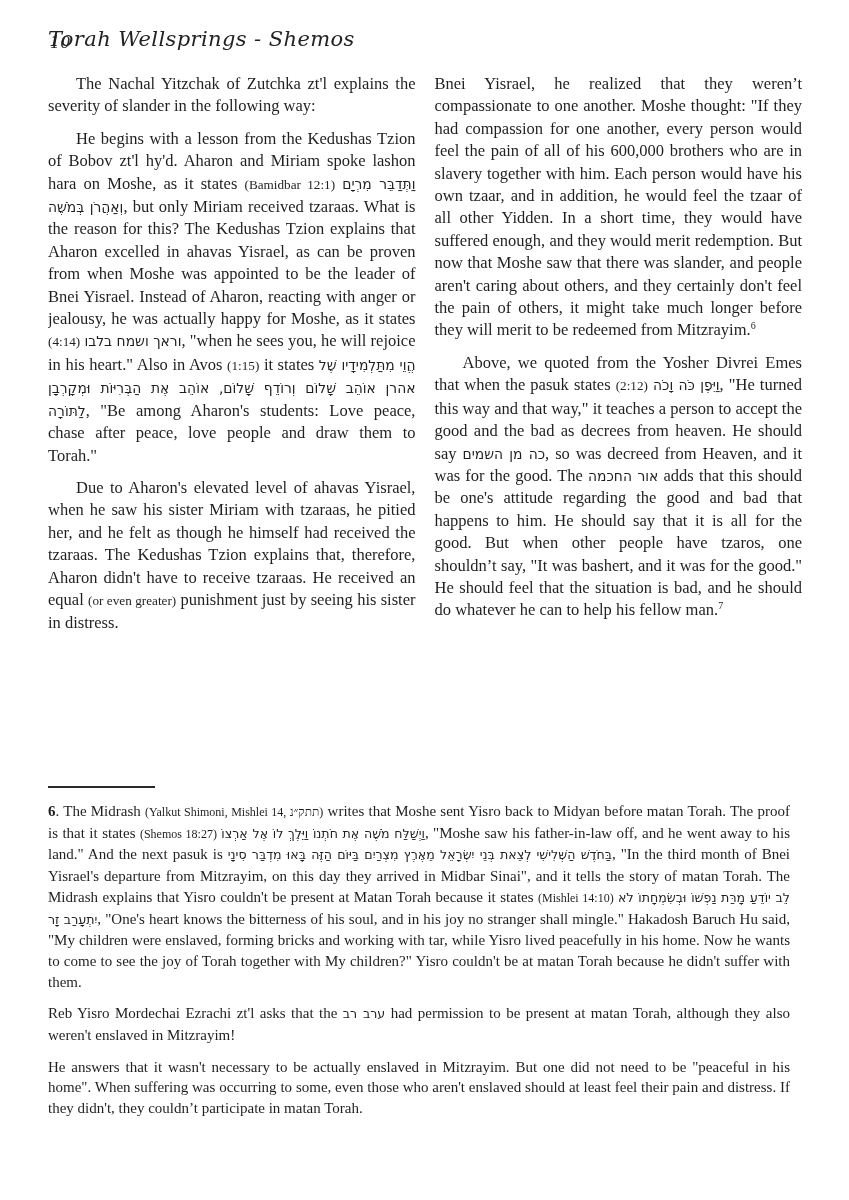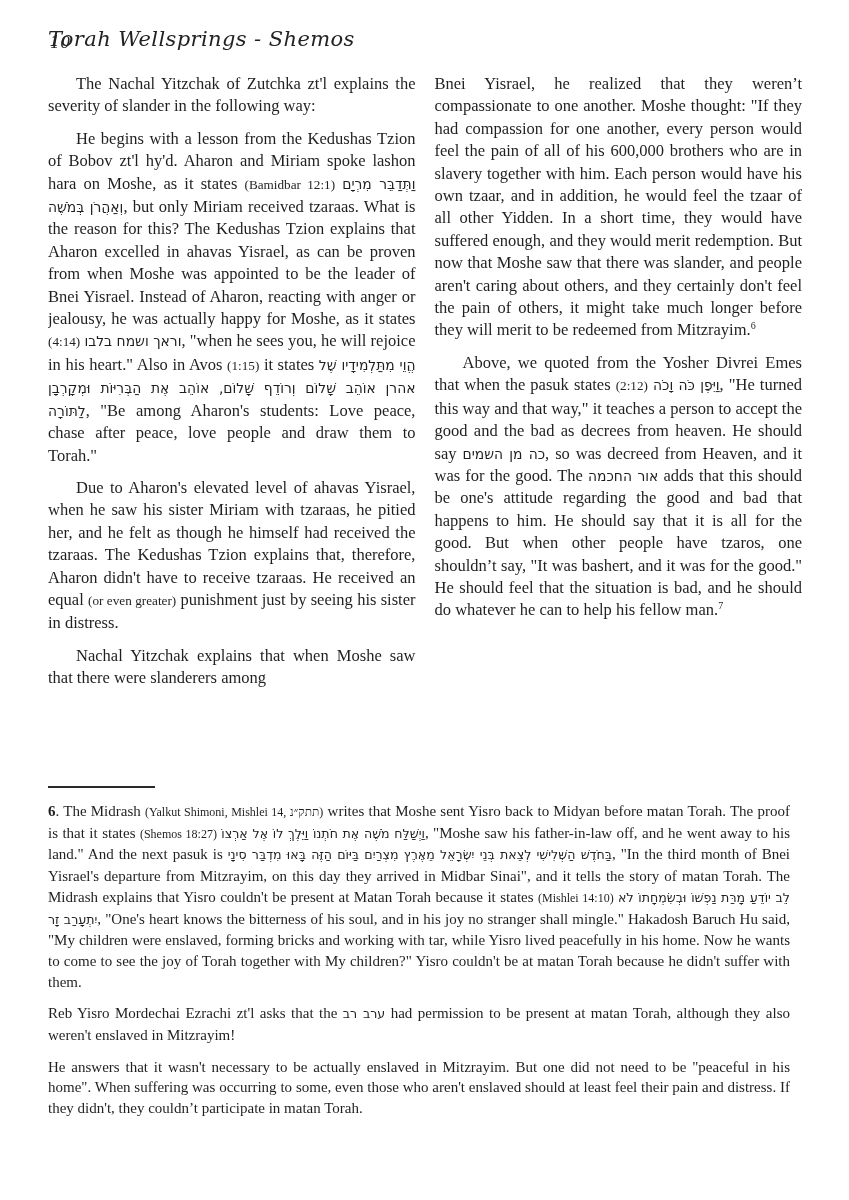--- a/index.html
+++ b/index.html
@@ -59,21 +59,20 @@
   <div class="header">
     <div class="page-number">10</div>
     <div class="page-title">Torah Wellsprings - Shemos</div>
   </div>
 
   <div class="columns">
     <div class="col">
         <p class="para indent"><span>The Nachal Yitzchak of Zutchka zt'l explains the severity of slander in the following way:</span></p>
         <p class="para indent"><span>He begins with a lesson from the Kedushas Tzion of Bobov zt'l hy'd. Aharon and Miriam spoke lashon hara on Moshe, as it states </span><span class="ref">(Bamidbar 12:1)</span><span> </span><span class="heb" dir="rtl">וַתְּדַבֵּר מִרְיָם וְאַהֲרֹן בְּמֹשֶׁה</span><span>, but only Miriam received tzaraas. What is the reason for this? The Kedushas Tzion explains that Aharon excelled in </span><span class="it">ahavas Yisrael</span><span>, as can be proven from when Moshe was appointed to be the leader of Bnei Yisrael. Instead of Aharon, reacting with anger or jealousy, he was actually happy for Moshe, as it states </span><span class="ref">(4:14)</span><span> </span><span class="heb" dir="rtl">וראך ושמח בלבו</span><span>, "when he sees you, he will rejoice in his heart." Also in Avos </span><span class="ref">(1:15)</span><span> it states </span><span class="heb" dir="rtl">הֱוֵי מִתַּלְמִידָיו שֶׁל אהרן אוֹהֵב שָׁלוֹם וְרוֹדֵף שָׁלוֹם, אוֹהֵב אֶת הַבְּרִיּוֹת וּמְקָרְבָן לַתּוֹרָה</span><span>, "Be among Aharon's students: Love peace, chase after peace, love people and draw them to Torah."</span></p>
         <p class="para indent"><span>Due to Aharon's elevated level of ahavas Yisrael, when he saw his sister Miriam with tzaraas, he pitied her, and he felt as though he himself had received the tzaraas. The Kedushas Tzion explains that, therefore, Aharon didn't have to receive tzaraas. He received an equal </span><span class="ref">(or even greater)</span><span> punishment just by seeing his sister in distress.</span></p>
-        <p class="para indent"><span>Nachal Yitzchak explains that when Moshe saw that there were slanderers among</span></p>
       </div>
     <div class="col">
         <p class="para"><span>Bnei Yisrael, he realized that they weren’t compassionate to one another. Moshe thought: "If they had compassion for one another, every person would feel the pain of all of his 600,000 brothers who are in slavery together with him. Each person would have his own tzaar, and in addition, he would feel the tzaar of all other Yidden. In a short time, they would have suffered enough, and they would merit redemption. But now that Moshe saw that there was slander, and people aren't caring about others, and they certainly don't feel the pain of others, it might take much longer before they will merit to be redeemed from Mitzrayim.</span><span class="sup">6</span></p>
         <p class="para indent spaced"><span>Above, we quoted from the Yosher Divrei Emes that when the pasuk states </span><span class="ref">(2:12)</span><span> </span><span class="heb" dir="rtl">וַיִּפֶן כֹּה וָכֹה</span><span>, "He turned this way and that way," it teaches a person to accept the good and the bad as decrees from heaven. He should say </span><span class="heb" dir="rtl">כה מן השמים</span><span>, so was decreed from Heaven, and it was for the good. The </span><span class="heb" dir="rtl">אור החכמה</span><span> adds that this should be one's attitude regarding the good and bad that happens to </span><span class="it">him</span><span>. He should say that it is all for the good. But when other people have tzaros, one shouldn’t say, "It was bashert, and it was for the good." He should feel that the situation is bad, and he should do whatever he can to help his fellow man.</span><span class="sup">7</span></p>
       </div>
   </div>
 
   <div class="fn-sep"></div>
 
   <div class="footnotes">

